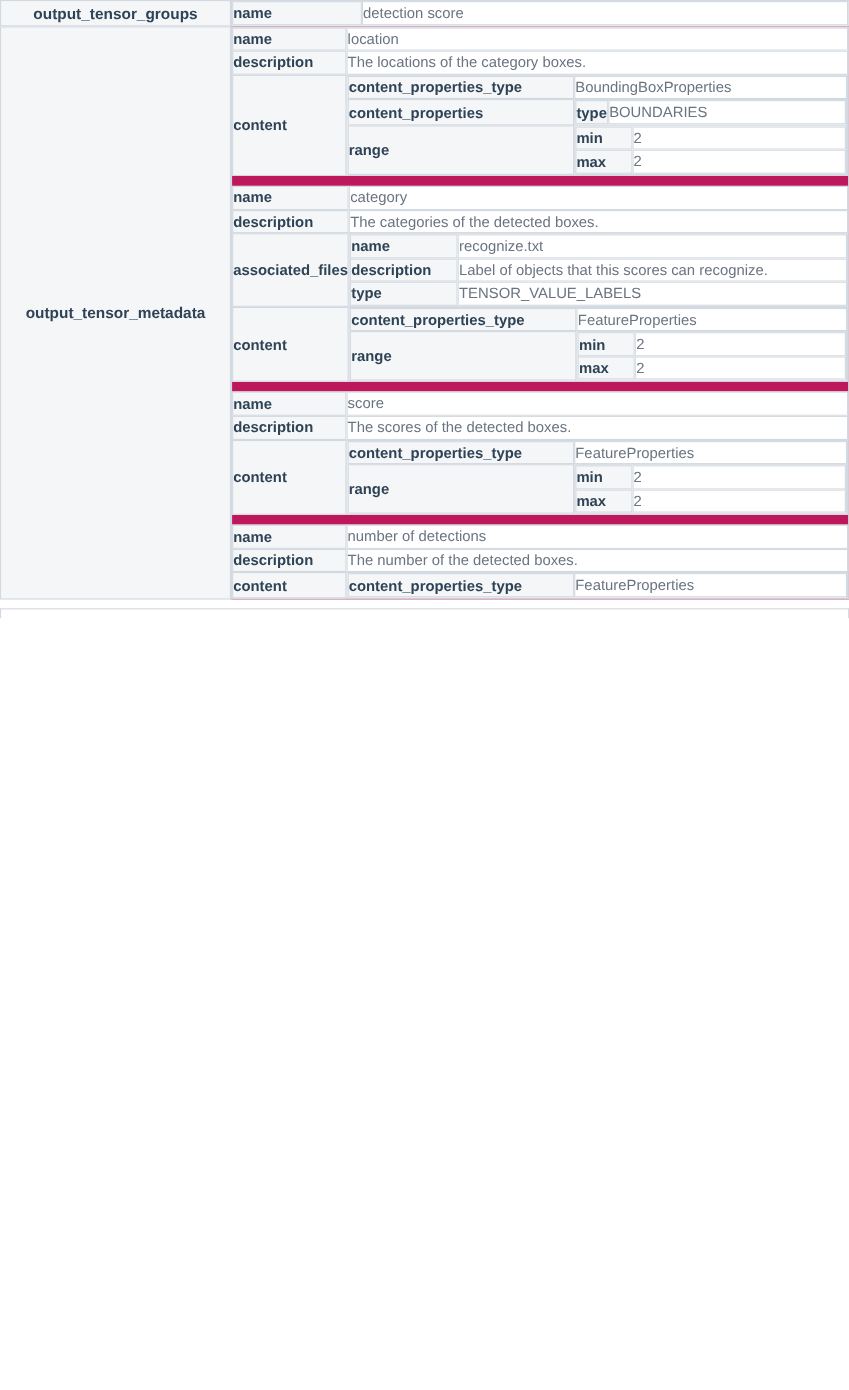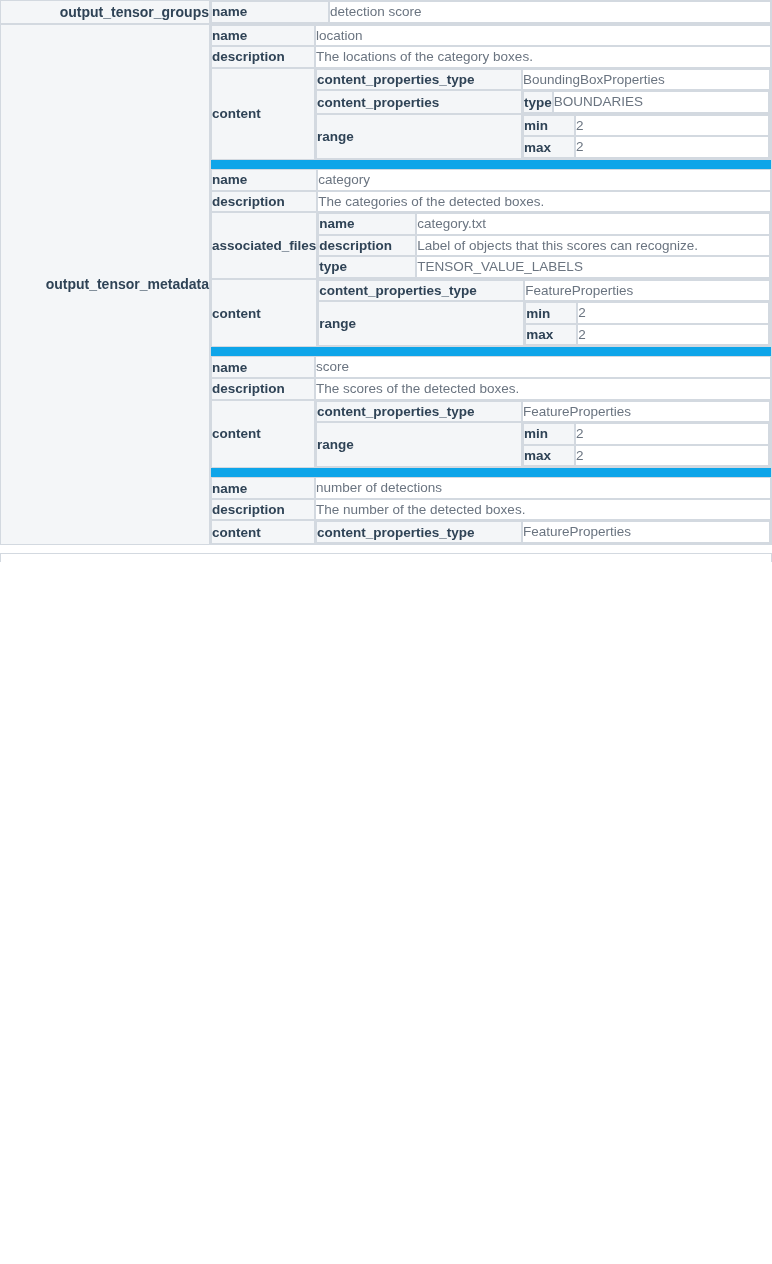--- a/index.html
+++ b/index.html
@@ -62,26 +62,26 @@
   table.shell > tbody > tr > td {
     border: 1px solid #d3d9e0;
     padding: 0;
     vertical-align: middle;
   }
   td.shell-k {
     background: #f4f6f8;
     color: #2f4356;
     font-weight: bold;
     font-size: 14px;
-    text-align: right;
+    text-align: center;
     width: 210px;
     padding: 8px 6px;
   }
   td.shell-v {
-    background: #0ea5e9;
+    background: #be185d;
     padding: 8px 8px 8px 8px;
   }
   
   .stack > table.mt + table.mt { margin-top: 9px; }
 
   
   .pipes { display: inline-flex; align-items: center; }
   .pipes .it { padding: 0 11px; color: #6a7480; font-size: 13.5px; }
   .pipes .it:first-child { padding-left: 0; }
   .pipes .sep {
@@ -189,21 +189,21 @@
               <td class="k">description</td>
               <td class="v">The categories of the detected boxes.</td>
             </tr>
             <tr>
               <td class="k">associated_files</td>
               <td class="nest">
                 <table class="mt">
                   <tbody>
                     <tr>
                       <td class="k" style="width:98px">name</td>
-                      <td class="v">category.txt</td>
+                      <td class="v">recognize.txt</td>
                     </tr>
                     <tr>
                       <td class="k">description</td>
                       <td class="v" style="max-width:262px">Label of objects that this scores can recognize.</td>
                     </tr>
                     <tr>
                       <td class="k">type</td>
                       <td class="v">TENSOR_VALUE_LABELS</td>
                     </tr>
                   </tbody>

